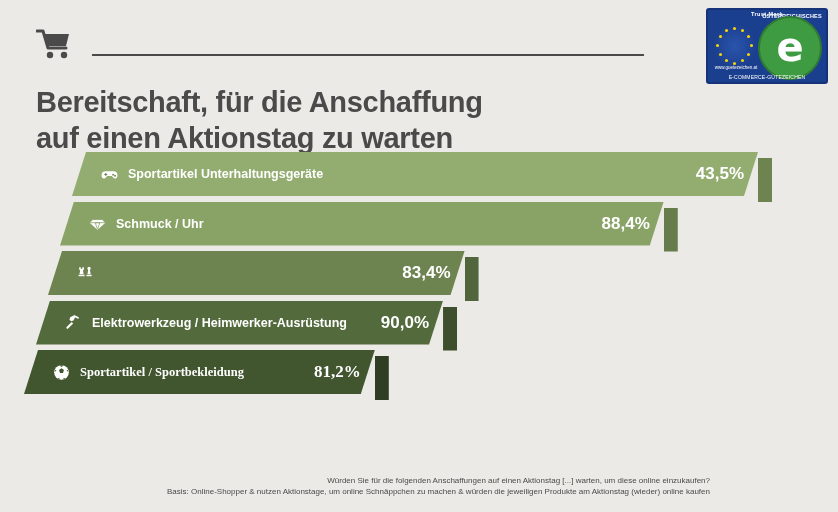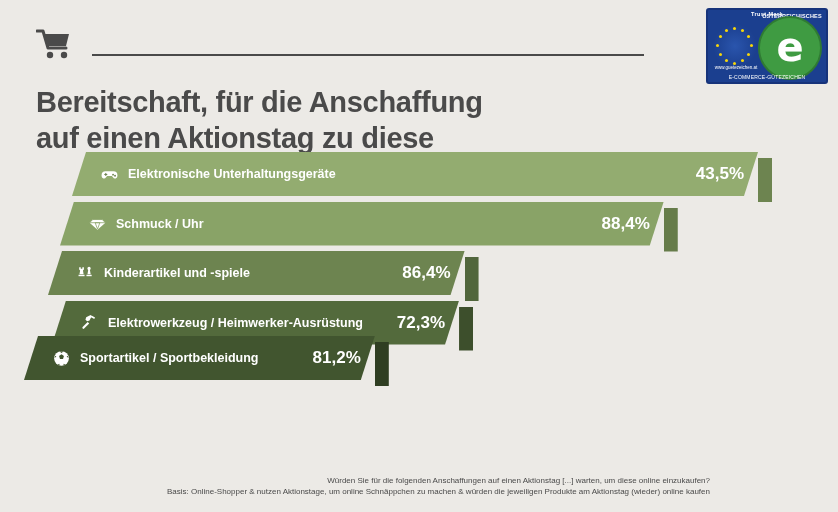--- a/index.html
+++ b/index.html
@@ -241,21 +241,21 @@
       <path d="M8,6 L33,6 L30,18 L11,18 Z" fill="#4a4a4a"></path>
       <circle cx="14" cy="27" r="3.2" fill="#4a4a4a"></circle>
       <circle cx="28" cy="27" r="3.2" fill="#4a4a4a"></circle>
     </svg>
   </div>
   <div id="header-rule"></div>
 </div>
 
 <h1 id="title">
   <span>Bereitschaft, für die Anschaffung</span>
-  <span class="line2">auf einen Aktionstag zu diese</span>
+  <span class="line2">auf einen Aktionstag zu warten</span>
 </h1>
 
 <div id="seal">
   <div class="seal-badge">
     <div class="seal-top-text">Trust Mark</div>
     <div class="seal-eu">
       <span class="star" style="left:20px;top:3px"></span>
       <span class="star" style="left:28px;top:5px"></span>
       <span class="star" style="left:34px;top:11px"></span>
       <span class="star" style="left:37px;top:20px"></span>
@@ -285,21 +285,21 @@
       </div>
       <div class="bar-icon" style="left: 26px;">
         <svg viewBox="0 0 24 24" width="19" height="19">
           <path fill="#ffffff" d="M7 8h10a5 5 0 0 1 5 5v1a3 3 0 0 1-5.6 1.5L15 14H9l-1.4 1.5A3 3 0 0 1 2 14v-1a5 5 0 0 1 5-5z"></path>
           <circle cx="16.5" cy="12.2" r="1.2" fill="#6d8450"></circle>
           <circle cx="19" cy="13.6" r="1.2" fill="#6d8450"></circle>
           <rect x="5.4" y="11.3" width="3.8" height="1.3" fill="#6d8450"></rect>
           <rect x="6.65" y="10.05" width="1.3" height="3.8" fill="#6d8450"></rect>
         </svg>
       </div>
-      <div class="bar-label" style="left: 56px;">Elektronische Unterhaltungsgeräte</div>
+      <div class="bar-label" style="left: 56px;">Sportartikel Unterhaltungsgeräte</div>
       <div class="bar-value" style="right: 28px;">43,5%</div>
     </div>
     <div class="bar-row" style="left: 60px; top: 49.5px; width: 617.763px;">
       <div class="bar-shape">
         <div class="bar-shadow" style="background: rgb(102, 124, 74); width: 14px; right: 0px;"></div>
         <div class="bar-face" style="background: rgb(137, 163, 103);"></div>
       </div>
       <div class="bar-icon" style="left: 26px;">
         <svg viewBox="0 0 24 24" width="19" height="19">
           <path fill="#ffffff" d="M6 7h12l4 4-10 9L2 11z"></path>
@@ -316,39 +316,38 @@
       </div>
       <div class="bar-icon" style="left: 26px;">
         <svg viewBox="0 0 24 24" width="19" height="19">
           <path fill="#ffffff" d="M4 4h2v2h2V4h2v3l-1.2 1.2.8 4.8H4.4l.8-4.8L4 7z"></path>
           <rect x="3.2" y="13.6" width="7.6" height="1.8" fill="#ffffff"></rect>
           <path fill="#ffffff" d="M16.5 3.6a2.1 2.1 0 0 1 2.1 2.1c0 .8-.4 1.4-1 1.8l.9 5.5h-4l.9-5.5a2.1 2.1 0 0 1-1-1.8 2.1 2.1 0 0 1 2.1-2.1z"></path>
           <rect x="13.2" y="13.6" width="6.6" height="1.8" fill="#ffffff"></rect>
           <rect x="3" y="17" width="18" height="2" fill="#ffffff" opacity="0"></rect>
         </svg>
       </div>
-      <div class="bar-label" style="left: 56px;">Kinderartikel und -spiele</div>
-      <div class="bar-value" style="right: 28px;">86,4%</div>
-    </div>
-    <div class="bar-row" style="left: 52px; top: 148.5px; width: 421.06px;">
+      <div class="bar-value" style="right: 28px;">83,4%</div>
+    </div>
+    <div class="bar-row" style="left: 36px; top: 148.5px; width: 421.06px;">
       <div class="bar-shape">
         <div class="bar-shadow" style="background: rgb(61, 79, 44); width: 14px; right: 0px;"></div>
         <div class="bar-face" style="background: rgb(83, 106, 60);"></div>
       </div>
       <div class="bar-icon" style="left: 26px;">
         <svg viewBox="0 0 24 24" width="19" height="19">
           <path fill="#ffffff" d="M13.4 2.6 7.8 5.4l-.9 3 2.1 2.1 3-.9 2.8-5.6z"></path>
           <path fill="#ffffff" d="m9.7 11.4 1.9 1.9-6.4 6.4a1.35 1.35 0 0 1-1.9-1.9z"></path>
           <path fill="#ffffff" d="M14.5 3.2 19 5.8l-1 1.8-4.6-2.6z"></path>
         </svg>
       </div>
       <div class="bar-label" style="left: 56px;">Elektrowerkzeug / Heimwerker-Ausrüstung</div>
-      <div class="bar-value" style="right: 28px;">72,3%</div>
-    </div>
-    <div class="bar-row" style="left: 24px; top: 184px; width: 364.808px;">
+      <div class="bar-value" style="right: 28px;">90,0%</div>
+    </div>
+    <div class="bar-row" style="left: 24px; top: 198px; width: 364.808px; font-family: Liberation Serif, serif;">
       <div class="bar-shape">
         <div class="bar-shadow" style="background: rgb(47, 62, 34); width: 14px; right: 0px;"></div>
         <div class="bar-face" style="background: rgb(65, 85, 47);"></div>
       </div>
       <div class="bar-icon" style="left: 26px;">
         <svg viewBox="0 0 24 24" width="19" height="19">
           <circle cx="12" cy="12" r="9.3" fill="#ffffff"></circle>
           <path fill="#41552f" d="m12 6.6 3.1 2.3-1.2 3.7h-3.8L8.9 8.9z"></path>
           <path fill="#41552f" d="M12 2.9a9.3 9.3 0 0 0-2.4.3l2.4 1.7 2.4-1.7A9.3 9.3 0 0 0 12 2.9zM4.1 8.4a9.3 9.3 0 0 0-.8 2.8l2.3-1.3zM19.9 8.4l-1.5 1.5 2.3 1.3a9.3 9.3 0 0 0-.8-2.8zM7.2 19.7a9.3 9.3 0 0 0 2.5 1.2l-.5-2.4zM16.8 19.7l-2-1.2-.5 2.4a9.3 9.3 0 0 0 2.5-1.2z"></path>
         </svg>

